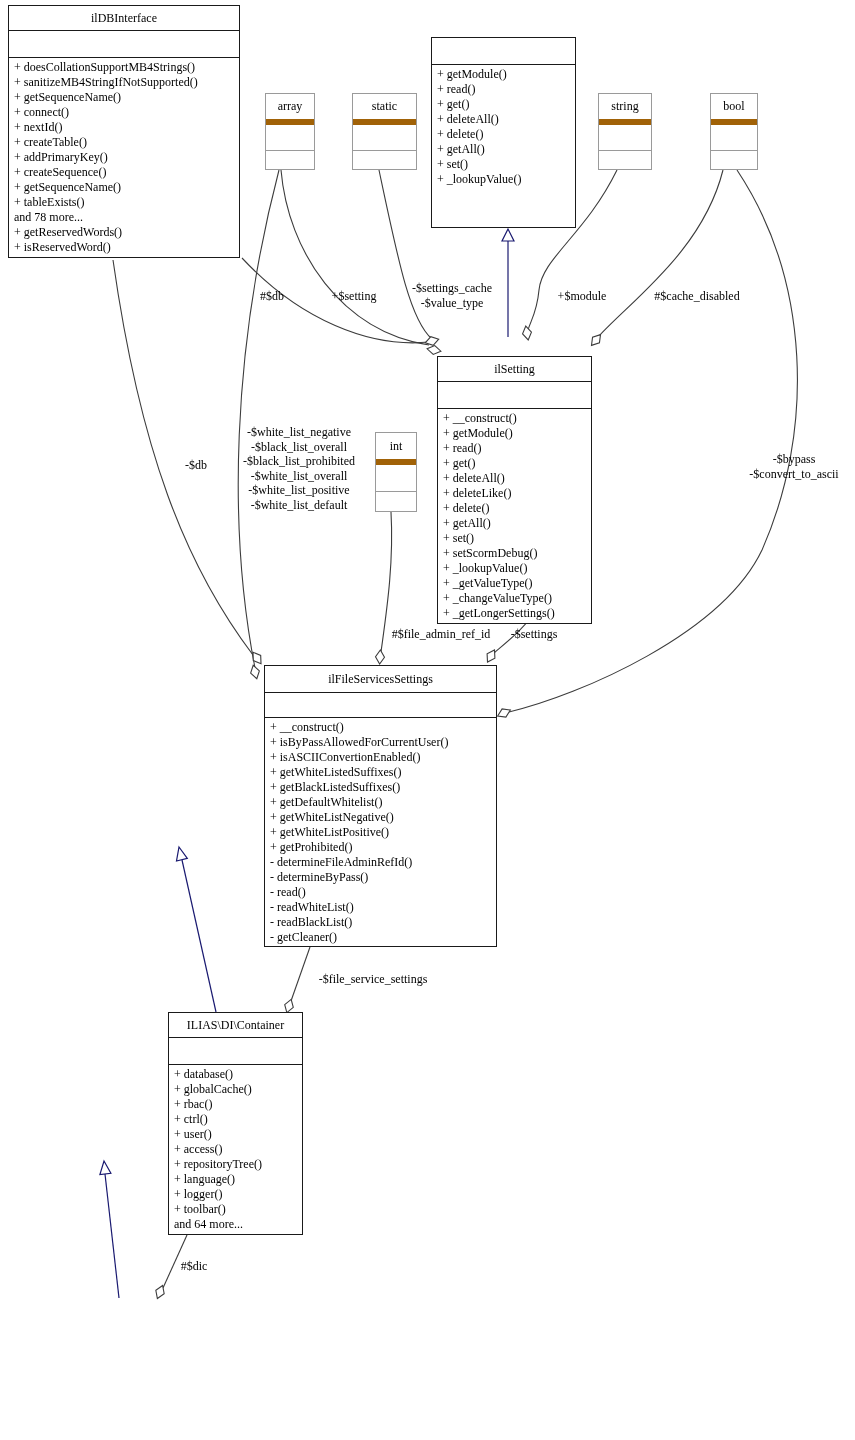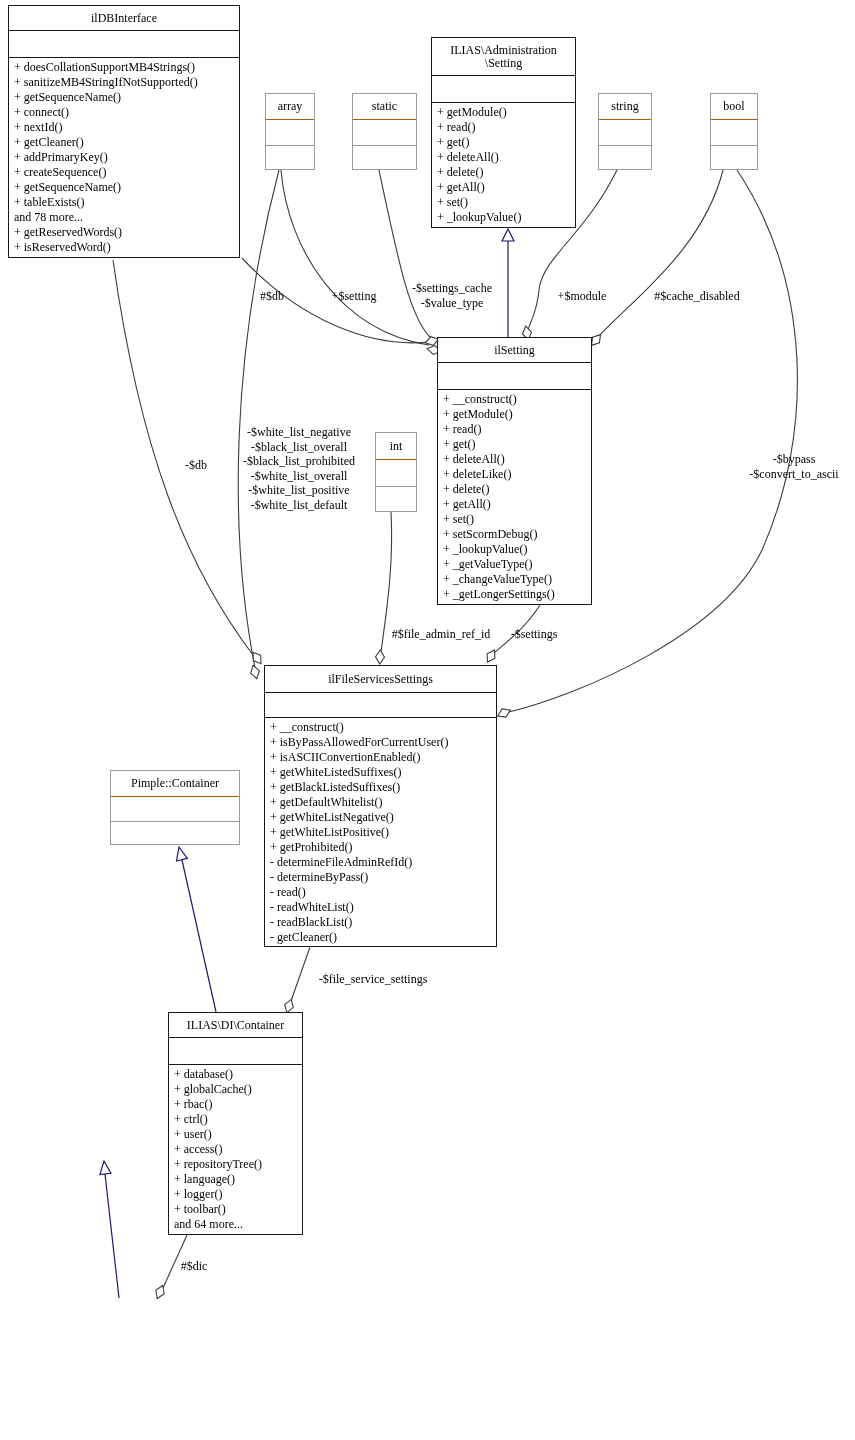--- a/index.html
+++ b/index.html
@@ -6,21 +6,21 @@
   #canvas{position:relative;width:855px;height:1440px;background:#fff;
           font-family:Liberation Serif, serif;color:#000;overflow:hidden;}
   #edges{position:absolute;left:0;top:0;width:855px;height:1440px;}
   .cls{position:absolute;display:flex;flex-direction:column;background:#fff;
        border:1px solid #1a1a1a;box-sizing:border-box;font-size:12px;}
   .cls.hl{background:#bfbfbf;}
   .typ{border:1px solid #9a9a9a;}
   .bt{display:flex;align-items:center;justify-content:center;text-align:center;
       border-bottom:1px solid inherit;flex:0 0 auto;line-height:13px;white-space:pre-line;}
   .cls .bt{border-bottom:1px solid #1a1a1a;}
-  .typ .bt{border-bottom:1px solid #a16207;}
+  .typ .bt{border-bottom:6px solid #a16207;}
   .ba{flex:0 0 auto;}
   .cls .ba{border-bottom:1px solid #1a1a1a;}
   .typ .ba{border-bottom:1px solid #9a9a9a;}
   .bm{flex:1 1 auto;padding:2px 5px;line-height:15px;overflow:hidden;white-space:nowrap;}
   .lbl{position:absolute;font-size:12px;line-height:14.6px;white-space:pre-line;
        text-align:center;transform:translateX(-50%);}
 </style>
 </head>
 <body>
 
@@ -101,21 +101,21 @@
 
   <div class="cls" style="left:8px;top:5px;width:232px;height:253px;">
     <div class="bt" style="height:24px;">ilDBInterface</div>
     <div class="ba" style="height:26px;"></div>
     <div class="bm">
         <div>+ doesCollationSupportMB4Strings()</div>
         <div>+ sanitizeMB4StringIfNotSupported()</div>
         <div>+ getSequenceName()</div>
         <div>+ connect()</div>
         <div>+ nextId()</div>
-        <div>+ getCleaner()</div>
+        <div>+ createTable()</div>
         <div>+ addPrimaryKey()</div>
         <div>+ createSequence()</div>
         <div>+ getSequenceName()</div>
         <div>+ tableExists()</div>
         <div>and 78 more...</div>
         <div>+ getReservedWords()</div>
         <div>+ isReservedWord()</div>
       </div>
   </div>
 
@@ -125,22 +125,20 @@
     <div class="bm"></div>
   </div>
 
   <div class="cls typ" style="left:352px;top:93px;width:65px;height:77px;">
     <div class="bt" style="height:25px;">static</div>
     <div class="ba" style="height:25px;"></div>
     <div class="bm"></div>
   </div>
 
   <div class="cls" style="left:431px;top:37px;width:145px;height:191px;">
-    <div class="bt" style="height:37px;">ILIAS\Administration
-\Setting</div>
     <div class="ba" style="height:26px;"></div>
     <div class="bm">
         <div>+ getModule()</div>
         <div>+ read()</div>
         <div>+ get()</div>
         <div>+ deleteAll()</div>
         <div>+ delete()</div>
         <div>+ getAll()</div>
         <div>+ set()</div>
         <div>+ _lookupValue()</div>
@@ -152,21 +150,21 @@
     <div class="ba" style="height:25px;"></div>
     <div class="bm"></div>
   </div>
 
   <div class="cls typ" style="left:710px;top:93px;width:48px;height:77px;">
     <div class="bt" style="height:25px;">bool</div>
     <div class="ba" style="height:25px;"></div>
     <div class="bm"></div>
   </div>
 
-  <div class="cls" style="left:437px;top:337px;width:155px;height:268px;">
+  <div class="cls" style="left:437px;top:356px;width:155px;height:268px;">
     <div class="bt" style="height:24px;">ilSetting</div>
     <div class="ba" style="height:26px;"></div>
     <div class="bm">
         <div>+ __construct()</div>
         <div>+ getModule()</div>
         <div>+ read()</div>
         <div>+ get()</div>
         <div>+ deleteAll()</div>
         <div>+ deleteLike()</div>
         <div>+ delete()</div>
@@ -201,25 +199,20 @@
         <div>+ getProhibited()</div>
         <div>- determineFileAdminRefId()</div>
         <div>- determineByPass()</div>
         <div>- read()</div>
         <div>- readWhiteList()</div>
         <div>- readBlackList()</div>
         <div>- getCleaner()</div>
       </div>
   </div>
 
-  <div class="cls typ" style="left:110px;top:770px;width:130px;height:75px;">
-    <div class="bt" style="height:25px;">Pimple::Container</div>
-    <div class="ba" style="height:24px;"></div>
-    <div class="bm"></div>
-  </div>
 
   <div class="cls" style="left:168px;top:1012px;width:135px;height:223px;">
     <div class="bt" style="height:24px;">ILIAS\DI\Container</div>
     <div class="ba" style="height:26px;"></div>
     <div class="bm">
         <div>+ database()</div>
         <div>+ globalCache()</div>
         <div>+ rbac()</div>
         <div>+ ctrl()</div>
         <div>+ user()</div>

